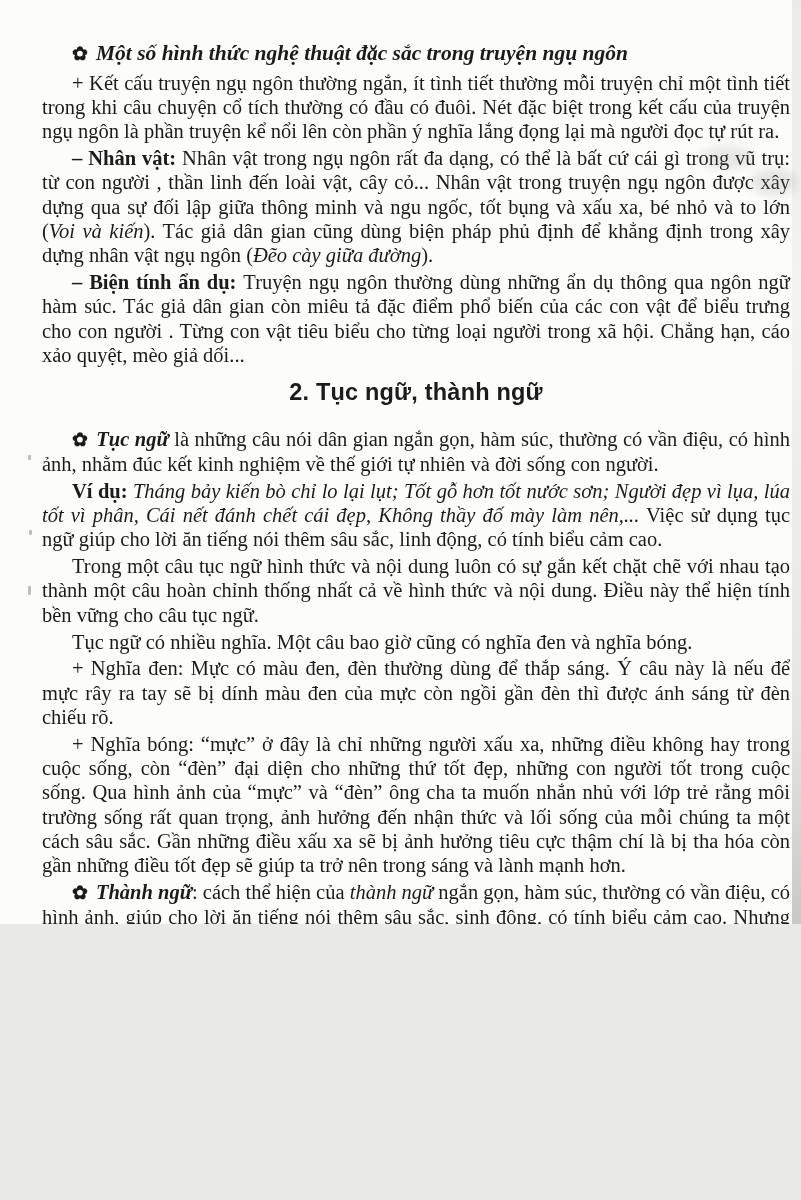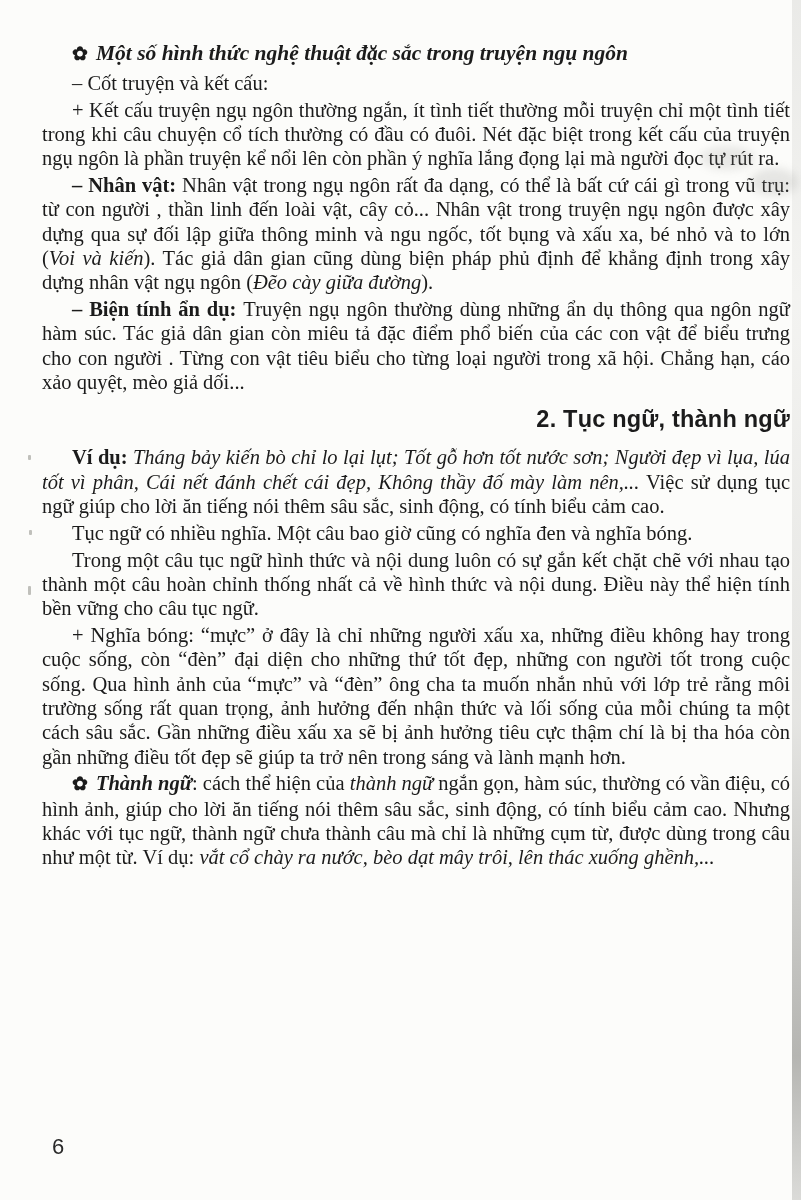--- a/index.html
+++ b/index.html
@@ -3,21 +3,21 @@
 <meta charset="utf-8">
 <style>
   html,body{margin:0;padding:0;}
   body{
     width:801px;height:1200px;
     background:#e9e9e7;
     font-family:"Liberation Serif","DejaVu Serif",serif;
   }
   .page{
     position:relative;
-    width:801px;height:1200px;
+    width:801px;height:924px;
     background:#fcfcfa;
     overflow:hidden;
     color:#1b1b1b;
   }
   .content{
     position:absolute;
     left:42px;top:38px;width:748px;
     font-size:20.5px;
     line-height:24.3px;
     text-align:justify;
@@ -37,23 +37,23 @@
     font-style:normal;
     font-weight:bold;
     margin-right:8px;
     font-size:19px;
   }
   b.it{font-style:italic;}
   h2.sec{
     font-family:"Liberation Sans","DejaVu Sans",sans-serif;
     font-size:23.5px;
     font-weight:bold;
-    margin:13px 0 14px 0;
+    margin:13px 0 22px 0;
     text-indent:0;
-    text-align:right;
+    text-align:center;
     letter-spacing:0.2px;
   }
   .page-number{
     position:absolute;
     left:52px;top:1134px;
     font-family:"Liberation Sans","DejaVu Sans",sans-serif;
     font-size:22px;
     color:#2a2a2a;
   }
   
@@ -84,39 +84,40 @@
 </style>
 </head>
 <body>
 
 <div class="page">
 
   <div class="content">
 
     <p class="art-heading"><span class="bullet">✿</span><span>Một số hình thức nghệ thuật đặc sắc trong truyện ngụ ngôn</span></p>
 
-    <p>– Cốt truyện và kết cấu:</p>
 
 
     <p>+ Kết cấu truyện ngụ ngôn thường ngắn, ít tình tiết thường mỗi truyện chỉ một tình tiết trong khi câu chuyện cổ tích thường có đầu có đuôi. Nét đặc biệt trong kết cấu của truyện ngụ ngôn là phần truyện kể nổi lên còn phần ý nghĩa lắng đọng lại mà người đọc tự rút ra.</p>
 
     <p class="mt"><b>– Nhân vật: </b><span>Nhân vật trong ngụ ngôn rất đa dạng, có thể là bất cứ cái gì trong vũ trụ: từ con người , thần linh đến loài vật, cây cỏ... Nhân vật trong truyện ngụ ngôn được xây dựng qua sự đối lập giữa thông minh và ngu ngốc, tốt bụng và xấu xa, bé nhỏ và to lớn (</span><i>Voi và kiến</i><span>). Tác giả dân gian cũng dùng biện pháp phủ định để khẳng định trong xây dựng nhân vật ngụ ngôn (</span><i>Đẽo cày giữa đường</i><span>).</span></p>
 
     <p class="mt"><b>– Biện tính ẩn dụ: </b><span>Truyện ngụ ngôn thường dùng những ẩn dụ thông qua ngôn ngữ hàm súc. Tác giả dân gian còn miêu tả đặc điểm phổ biến của các con vật để biểu trưng cho con người . Từng con vật tiêu biểu cho từng loại người trong xã hội. Chẳng hạn, cáo xảo quyệt, mèo giả dối...</span></p>
 
     <h2 class="sec">2. Tục ngữ, thành ngữ</h2>
 
+    <p><span class="bullet">✿</span><b class="it">Tục ngữ</b><span> là những câu nói dân gian ngắn gọn, hàm súc, thường có vần điệu, có hình ảnh, nhằm đúc kết kinh nghiệm về thế giới tự nhiên và đời sống con người.</span></p>
 
-    <p><b>Ví dụ: </b><i>Tháng bảy kiến bò chỉ lo lại lụt; Tốt gỗ hơn tốt nước sơn; Người đẹp vì lụa, lúa tốt vì phân, Cái nết đánh chết cái đẹp, Không thầy đố mày làm nên,...</i><span> Việc sử dụng tục ngữ giúp cho lời ăn tiếng nói thêm sâu sắc, sinh động, có tính biểu cảm cao.</span></p>
+    <p><b>Ví dụ: </b><i>Tháng bảy kiến bò chỉ lo lại lụt; Tốt gỗ hơn tốt nước sơn; Người đẹp vì lụa, lúa tốt vì phân, Cái nết đánh chết cái đẹp, Không thầy đố mày làm nên,...</i><span> Việc sử dụng tục ngữ giúp cho lời ăn tiếng nói thêm sâu sắc, linh động, có tính biểu cảm cao.</span></p>
+
+    <p>Trong một câu tục ngữ hình thức và nội dung luôn có sự gắn kết chặt chẽ với nhau tạo thành một câu hoàn chỉnh thống nhất cả về hình thức và nội dung. Điều này thể hiện tính bền vững cho câu tục ngữ.</p>
 
     <p>Tục ngữ có nhiều nghĩa. Một câu bao giờ cũng có nghĩa đen và nghĩa bóng.</p>
 
-    <p>Trong một câu tục ngữ hình thức và nội dung luôn có sự gắn kết chặt chẽ với nhau tạo thành một câu hoàn chỉnh thống nhất cả về hình thức và nội dung. Điều này thể hiện tính bền vững cho câu tục ngữ.</p>
 
-
+    <p>+ Nghĩa đen: Mực có màu đen, đèn thường dùng để thắp sáng. Ý câu này là nếu để mực rây ra tay sẽ bị dính màu đen của mực còn ngồi gần đèn thì được ánh sáng từ đèn chiếu rõ.</p>
 
     <p>+ Nghĩa bóng: “mực” ở đây là chỉ những người xấu xa, những điều không hay trong cuộc sống, còn “đèn” đại diện cho những thứ tốt đẹp, những con người tốt trong cuộc sống. Qua hình ảnh của “mực” và “đèn” ông cha ta muốn nhắn nhủ với lớp trẻ rằng môi trường sống rất quan trọng, ảnh hưởng đến nhận thức và lối sống của mỗi chúng ta một cách sâu sắc. Gần những điều xấu xa sẽ bị ảnh hưởng tiêu cực thậm chí là bị tha hóa còn gần những điều tốt đẹp sẽ giúp ta trở nên trong sáng và lành mạnh hơn.</p>
 
     <p class="mt"><span class="bullet">✿</span><b class="it">Thành ngữ</b><span>: cách thể hiện của </span><i>thành ngữ</i><span> ngắn gọn, hàm súc, thường có vần điệu, có hình ảnh, giúp cho lời ăn tiếng nói thêm sâu sắc, sinh động, có tính biểu cảm cao. Nhưng khác với tục ngữ, thành ngữ chưa thành câu mà chỉ là những cụm từ, được dùng trong câu như một từ. Ví dụ: </span><i>vắt cổ chày ra nước, bèo dạt mây trôi, lên thác xuống ghềnh,...</i></p>
 
   </div>
 
   <div class="page-number">6</div>
 
   <div class="scan-edge-right"></div>

